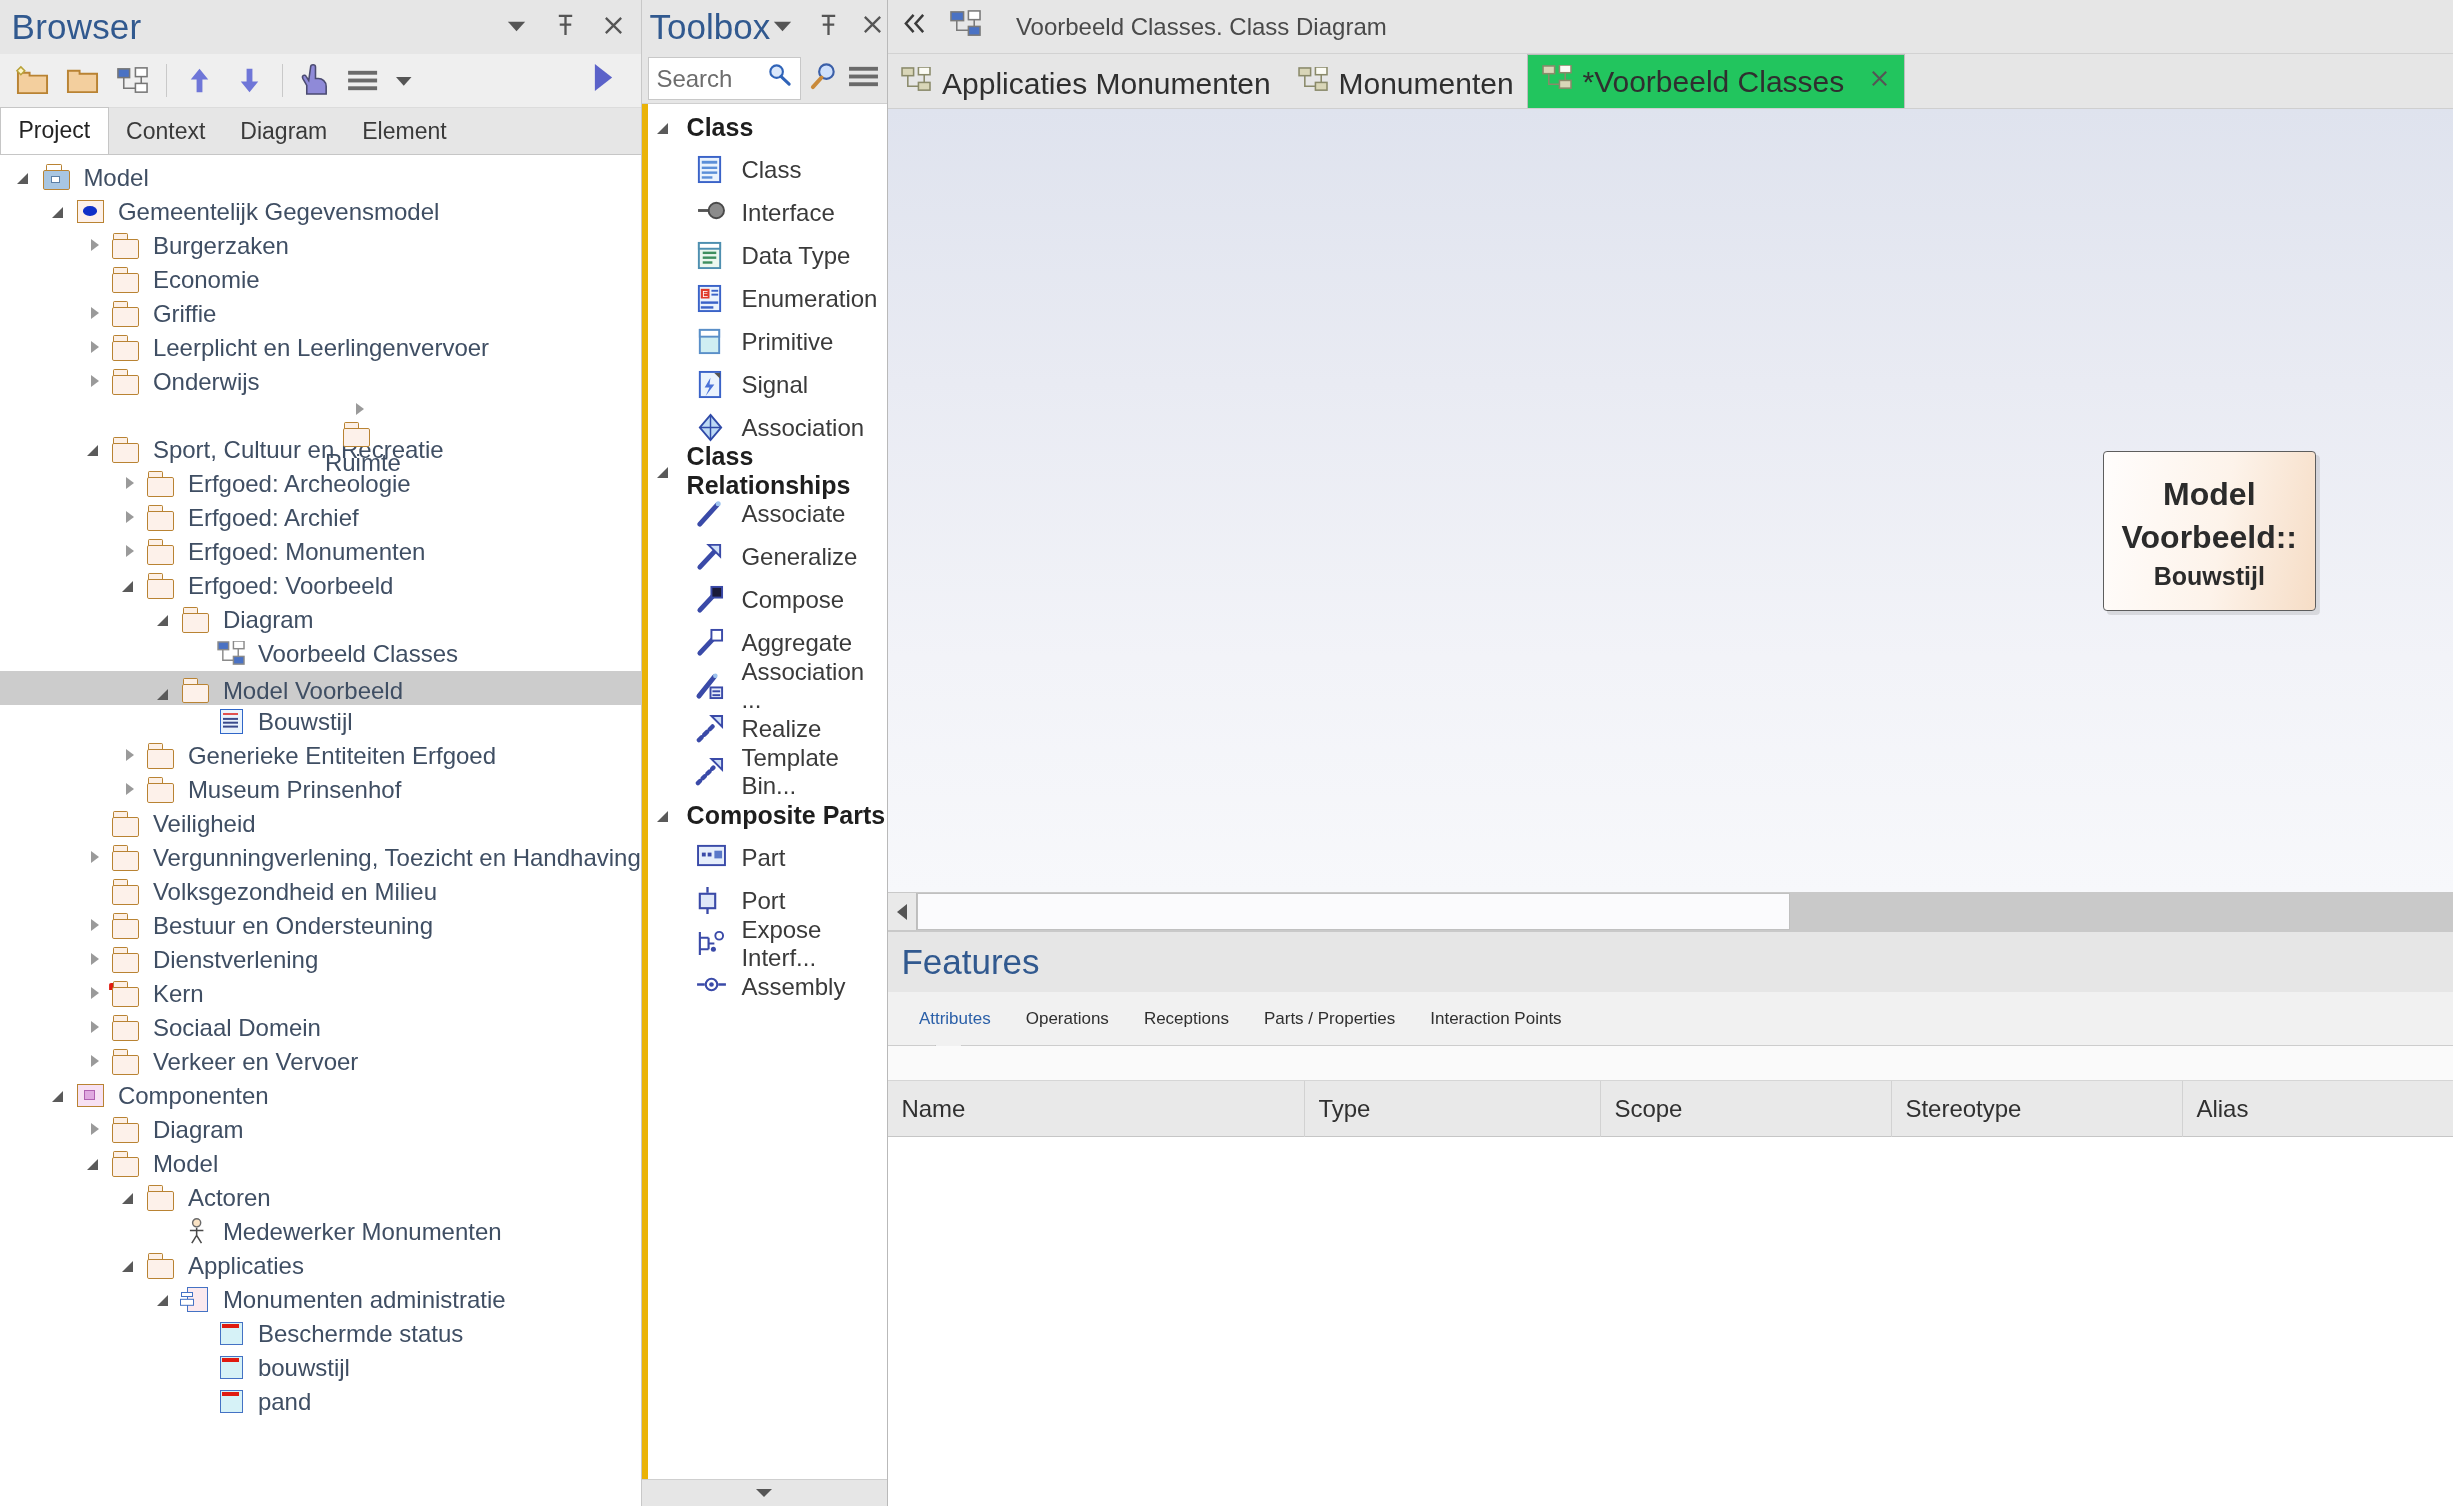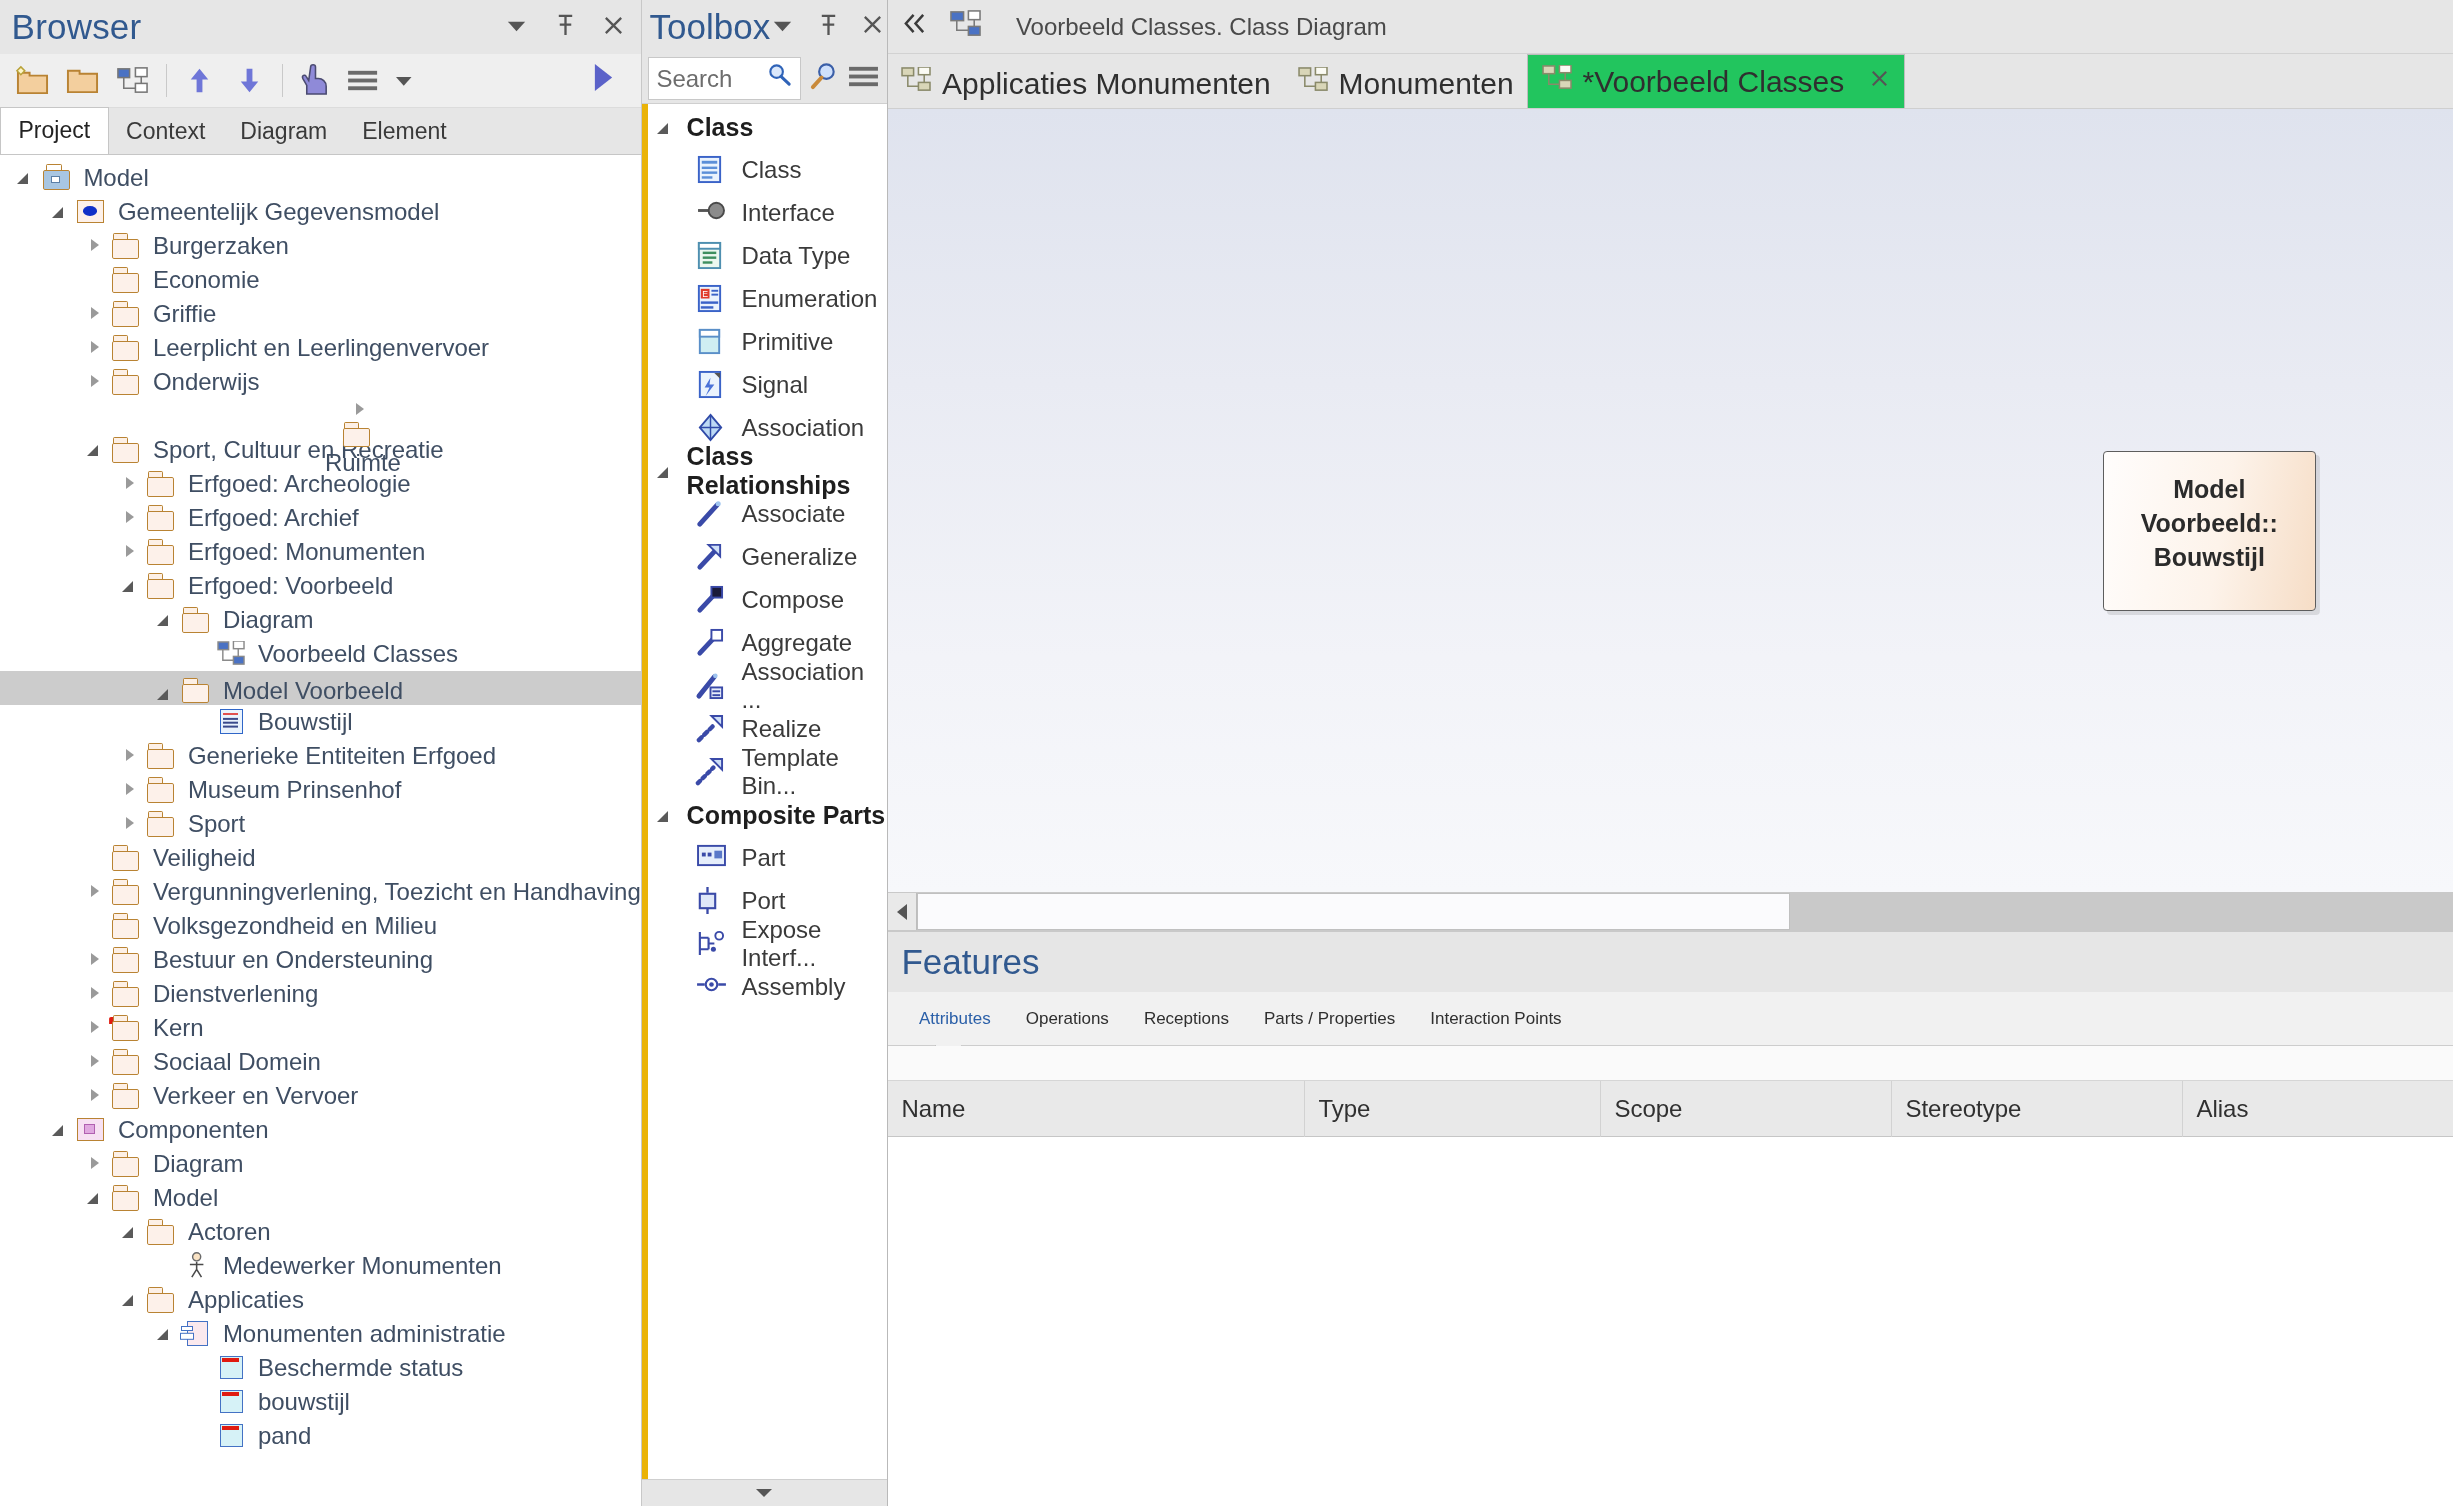--- a/index.html
+++ b/index.html
@@ -190,21 +190,21 @@
     border-top:1px solid #cfcfcf;
     overflow:hidden;
   }
   .classbox {
     position:absolute; left:1215px; top:342px; width:213px; height:160px;
     background: linear-gradient(100deg,#fffdfc 0%, #fdf3ea 55%, #f6ddc6 100%);
     border:1.9px solid #5d5d5d; border-radius:3.9px;
     box-shadow: 3.9px 3.9px 0 rgba(0,0,0,.10);
     text-align:center; padding-top:21.3px;
   }
-  .classbox .l1 { font-size:25px; font-weight:bold; color:#2b2b2b; line-height:1.35;}
+  .classbox .l1 { font-size:32px; font-weight:bold; color:#2b2b2b; line-height:1.35;}
   .classbox .l2 { font-size:25px; font-weight:bold; color:#2b2b2b; line-height:1.35;}
 
   .hscroll { height:39px; background:#c9c9c9; display:flex; align-items:center; }
   .hscroll .lbtn { width:29px; height:37px; background:#e9e9e9; display:flex;align-items:center;justify-content:center;
                    border-right:1px solid #bdbdbd;}
   .hscroll .lbtn .ar { width:0;height:0;border-top:8.7px solid transparent;border-bottom:8.7px solid transparent;border-right:10.7px solid #555;}
   .hscroll .thumb { height:37px; background:#fbfbfd; border:1px solid #c0c0c0; }
 
   
   .features { background:#fff; border-top:1px solid #c9c9c9; }
@@ -420,25 +420,20 @@
         </div>
         <div class="trow" style="padding-left: 120px;">
           <span class="exp closed"></span>
           <span class="ico ic-folder"></span>
           <span>Generieke Entiteiten Erfgoed</span>
         </div>
         <div class="trow" style="padding-left: 120px;">
           <span class="exp closed"></span>
           <span class="ico ic-folder"></span>
           <span>Museum Prinsenhof</span>
-        </div>
-        <div class="trow" style="padding-left: 120px;">
-          <span class="exp closed"></span>
-          <span class="ico ic-folder"></span>
-          <span>Sport</span>
         </div>
         <div class="trow" style="padding-left: 85px;">
           <span class="exp "></span>
           <span class="ico ic-folder"></span>
           <span>Veiligheid</span>
         </div>
         <div class="trow" style="padding-left: 85px;">
           <span class="exp closed"></span>
           <span class="ico ic-folder"></span>
           <span>Vergunningverlening, Toezicht en Handhaving</span>

